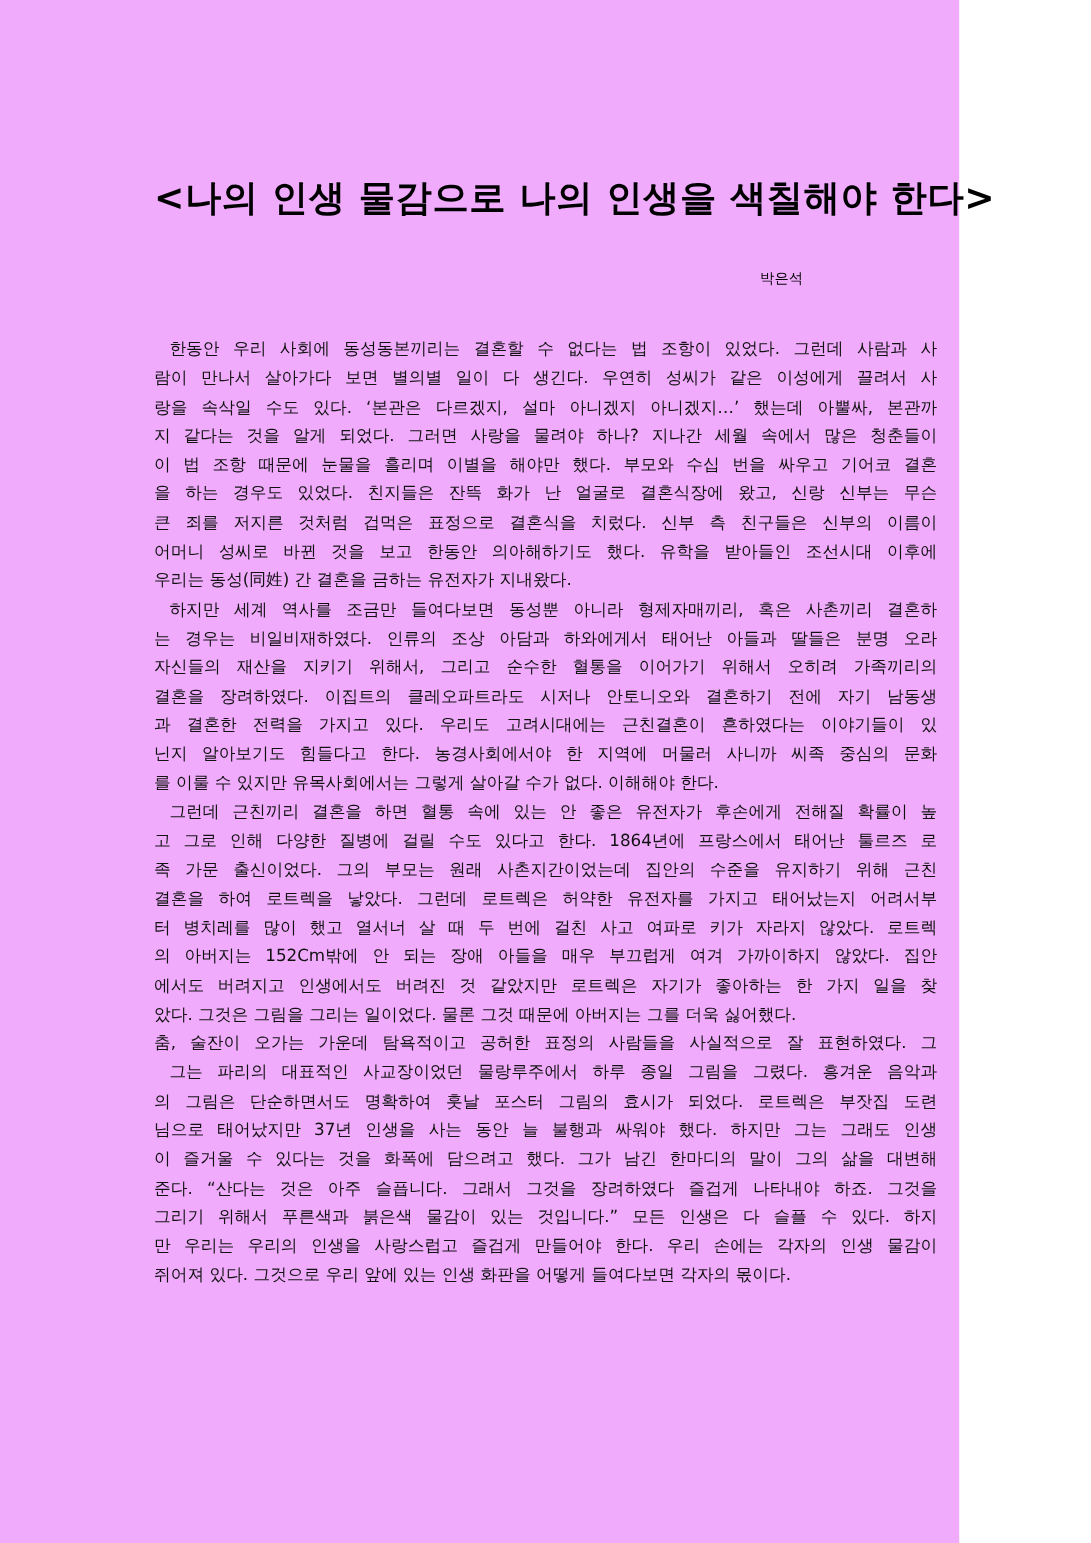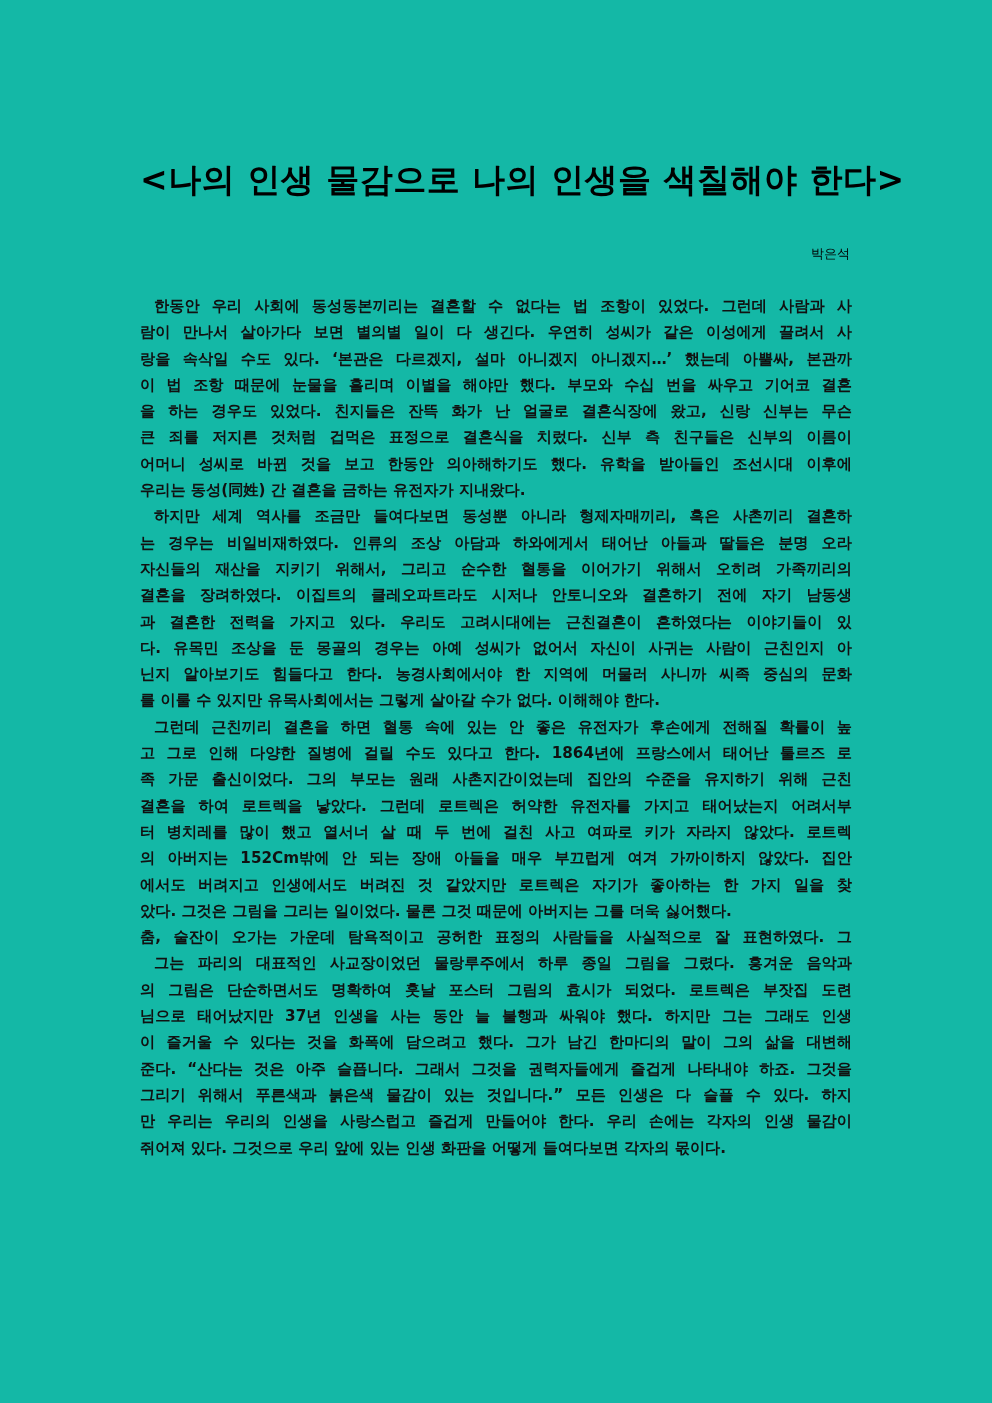--- a/index.html
+++ b/index.html
@@ -1,70 +1,70 @@
 <!DOCTYPE html>
 <html><head>
 <meta charset="utf-8">
 <style>
   html, body { margin: 0; padding: 0; background: #ffffff; }
   body { width: 992px; height: 1403px; position: relative; overflow: hidden;
          font-family: "DejaVu Sans", "Liberation Sans", sans-serif; color: #000; }
-  .page { position: absolute; left: 0; top: 0; width: 992px; height: 1403px; background: #14b8a6; }
+  .page { position: absolute; left: 0; top: 0; width: 872px; height: 1403px; background: #f0abfc; }
   .title { position: absolute; left: 140px; width: 712px; top: 158px;
            text-align: center; font-size: 33px; font-weight: bold; letter-spacing: 0.5px;
            white-space: nowrap; line-height: 44px; }
   .author { position: absolute; right: 142px; top: 243px; font-size: 13px; line-height: 22px; }
-  .body { position: absolute; left: 140px; top: 293px; width: 712px; font-weight: bold; }
+  .body { position: absolute; left: 140px; top: 304px; width: 712px; }
   .line { font-size: 15.2px; line-height: 26.3px; height: 26.3px; white-space: nowrap;
           text-align: justify; text-align-last: justify; color: #111; }
   .line.last { text-align-last: left; }
   .line.indent { padding-left: 14px; }
 </style>
 </head>
 <body>
 
 <div class="page">
   <div class="title">&lt;나의 인생 물감으로 나의 인생을 색칠해야 한다&gt;</div>
   <div class="author">박은석</div>
   <div class="body" id="doc-body">
       <div>
         <div class="line indent">한동안 우리 사회에 동성동본끼리는 결혼할 수 없다는 법 조항이 있었다. 그런데 사람과 사</div>
         <div class="line">람이 만나서 살아가다 보면 별의별 일이 다 생긴다. 우연히 성씨가 같은 이성에게 끌려서 사</div>
         <div class="line">랑을 속삭일 수도 있다. ‘본관은 다르겠지, 설마 아니겠지 아니겠지…’ 했는데 아뿔싸, 본관까</div>
+        <div class="line">지 같다는 것을 알게 되었다. 그러면 사랑을 물려야 하나? 지나간 세월 속에서 많은 청춘들이</div>
         <div class="line">이 법 조항 때문에 눈물을 흘리며 이별을 해야만 했다. 부모와 수십 번을 싸우고 기어코 결혼</div>
         <div class="line">을 하는 경우도 있었다. 친지들은 잔뜩 화가 난 얼굴로 결혼식장에 왔고, 신랑 신부는 무슨</div>
         <div class="line">큰 죄를 저지른 것처럼 겁먹은 표정으로 결혼식을 치렀다. 신부 측 친구들은 신부의 이름이</div>
         <div class="line">어머니 성씨로 바뀐 것을 보고 한동안 의아해하기도 했다. 유학을 받아들인 조선시대 이후에</div>
         <div class="line last">우리는 동성(同姓) 간 결혼을 금하는 유전자가 지내왔다.</div>
       </div>
       <div>
         <div class="line indent">하지만 세계 역사를 조금만 들여다보면 동성뿐 아니라 형제자매끼리, 혹은 사촌끼리 결혼하</div>
         <div class="line">는 경우는 비일비재하였다. 인류의 조상 아담과 하와에게서 태어난 아들과 딸들은 분명 오라</div>
         <div class="line">자신들의 재산을 지키기 위해서, 그리고 순수한 혈통을 이어가기 위해서 오히려 가족끼리의</div>
         <div class="line">결혼을 장려하였다. 이집트의 클레오파트라도 시저나 안토니오와 결혼하기 전에 자기 남동생</div>
         <div class="line">과 결혼한 전력을 가지고 있다. 우리도 고려시대에는 근친결혼이 흔하였다는 이야기들이 있</div>
-        <div class="line">다. 유목민 조상을 둔 몽골의 경우는 아예 성씨가 없어서 자신이 사귀는 사람이 근친인지 아</div>
         <div class="line">닌지 알아보기도 힘들다고 한다. 농경사회에서야 한 지역에 머물러 사니까 씨족 중심의 문화</div>
         <div class="line last">를 이룰 수 있지만 유목사회에서는 그렇게 살아갈 수가 없다. 이해해야 한다.</div>
       </div>
       <div>
         <div class="line indent">그런데 근친끼리 결혼을 하면 혈통 속에 있는 안 좋은 유전자가 후손에게 전해질 확률이 높</div>
         <div class="line">고 그로 인해 다양한 질병에 걸릴 수도 있다고 한다. 1864년에 프랑스에서 태어난 툴르즈 로</div>
         <div class="line">족 가문 출신이었다. 그의 부모는 원래 사촌지간이었는데 집안의 수준을 유지하기 위해 근친</div>
         <div class="line">결혼을 하여 로트렉을 낳았다. 그런데 로트렉은 허약한 유전자를 가지고 태어났는지 어려서부</div>
         <div class="line">터 병치레를 많이 했고 열서너 살 때 두 번에 걸친 사고 여파로 키가 자라지 않았다. 로트렉</div>
         <div class="line">의 아버지는 152Cm밖에 안 되는 장애 아들을 매우 부끄럽게 여겨 가까이하지 않았다. 집안</div>
         <div class="line">에서도 버려지고 인생에서도 버려진 것 같았지만 로트렉은 자기가 좋아하는 한 가지 일을 찾</div>
         <div class="line last">았다. 그것은 그림을 그리는 일이었다. 물론 그것 때문에 아버지는 그를 더욱 싫어했다.</div>
       </div>
       <div>
         <div class="line">춤, 술잔이 오가는 가운데 탐욕적이고 공허한 표정의 사람들을 사실적으로 잘 표현하였다. 그</div>
         <div class="line indent">그는 파리의 대표적인 사교장이었던 물랑루주에서 하루 종일 그림을 그렸다. 흥겨운 음악과</div>
         <div class="line">의 그림은 단순하면서도 명확하여 훗날 포스터 그림의 효시가 되었다. 로트렉은 부잣집 도련</div>
         <div class="line">님으로 태어났지만 37년 인생을 사는 동안 늘 불행과 싸워야 했다. 하지만 그는 그래도 인생</div>
         <div class="line">이 즐거울 수 있다는 것을 화폭에 담으려고 했다. 그가 남긴 한마디의 말이 그의 삶을 대변해</div>
-        <div class="line">준다. “산다는 것은 아주 슬픕니다. 그래서 그것을 권력자들에게 즐겁게 나타내야 하죠. 그것을</div>
+        <div class="line">준다. “산다는 것은 아주 슬픕니다. 그래서 그것을 장려하였다 즐겁게 나타내야 하죠. 그것을</div>
         <div class="line">그리기 위해서 푸른색과 붉은색 물감이 있는 것입니다.” 모든 인생은 다 슬플 수 있다. 하지</div>
         <div class="line">만 우리는 우리의 인생을 사랑스럽고 즐겁게 만들어야 한다. 우리 손에는 각자의 인생 물감이</div>
         <div class="line last">쥐어져 있다. 그것으로 우리 앞에 있는 인생 화판을 어떻게 들여다보면 각자의 몫이다.</div>
       </div>
     </div>
 </div>
 
 </body></html>

